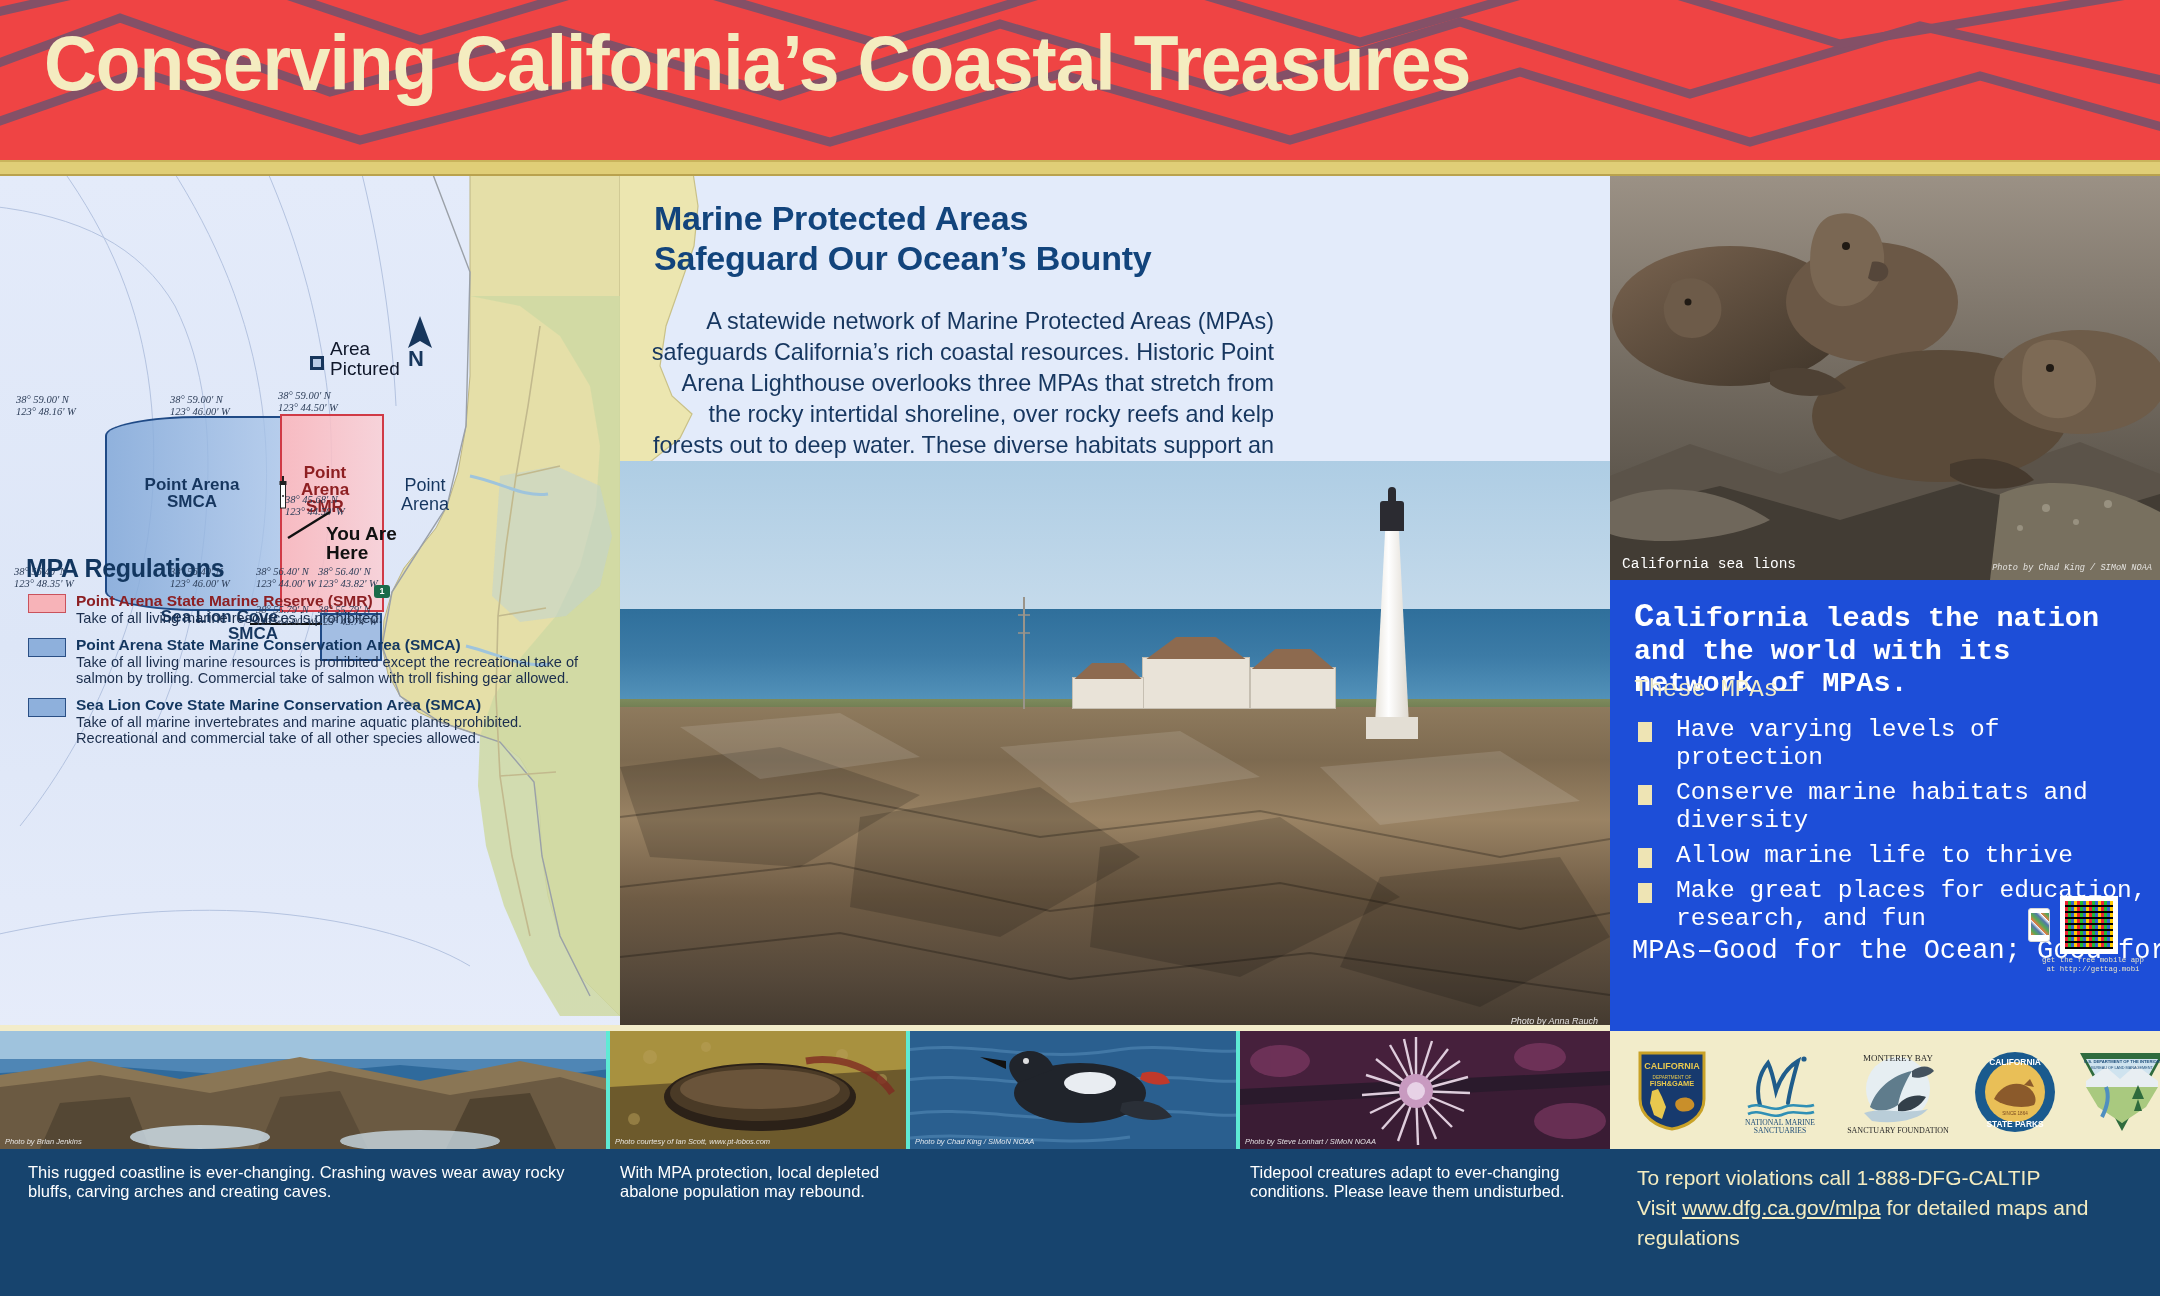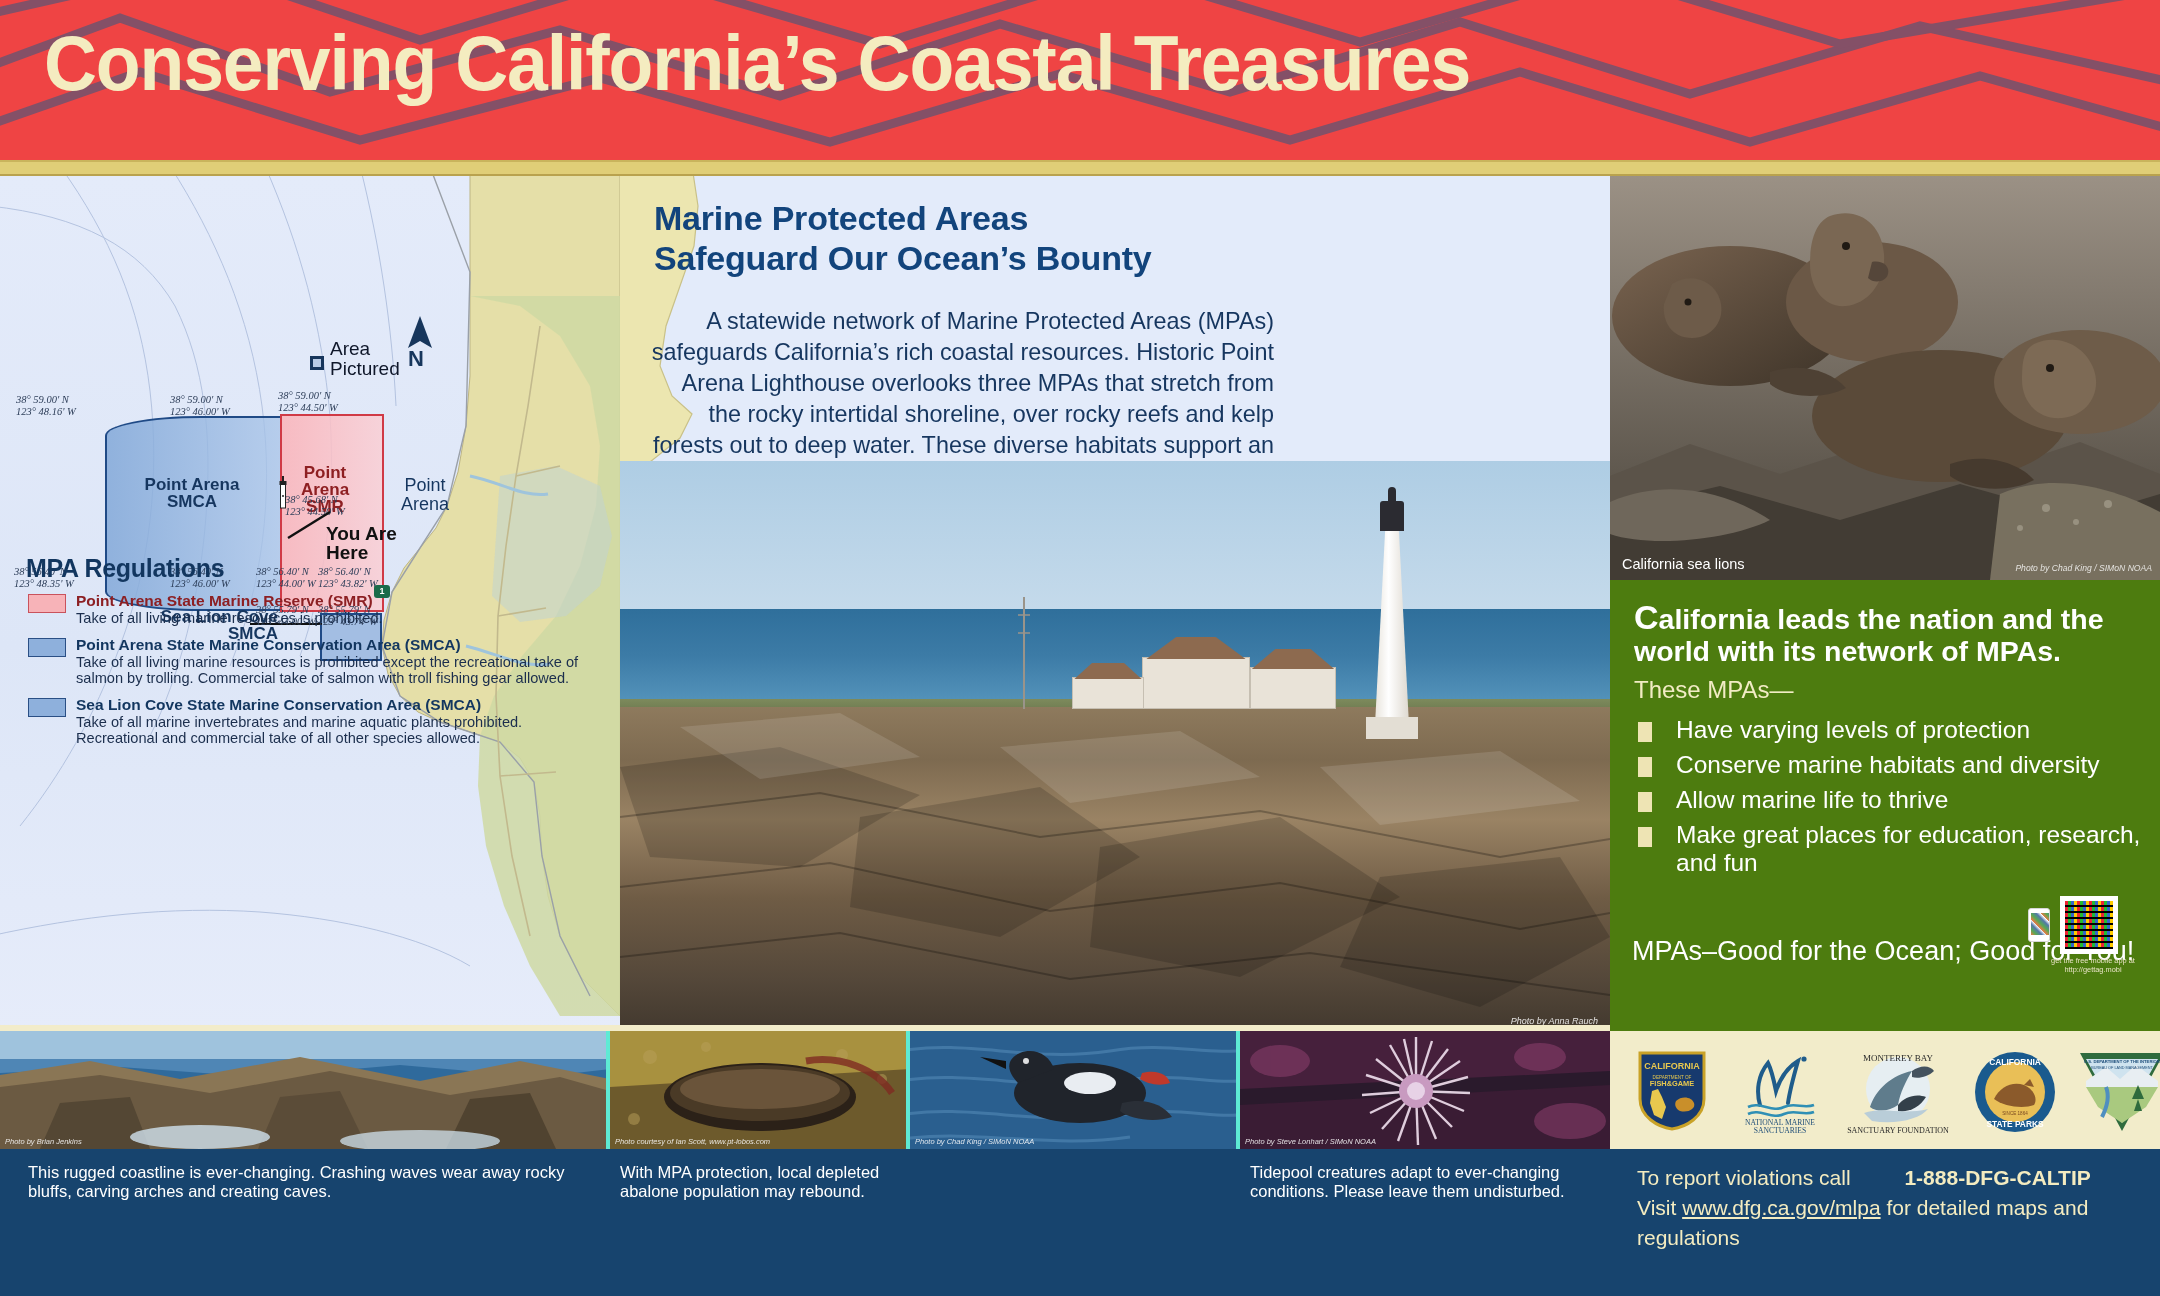--- a/index.html
+++ b/index.html
@@ -201,21 +201,22 @@
   .credit-tl {
     position: absolute; right: 12px; bottom: 5px;
     font-size: 9px; color: rgba(255,255,255,.85);
     font-style: italic;
   }
 
   
   .right-panel {
     position: absolute; left: 1610px; top: 176px;
     width: 550px; height: 855px;
-    background: #4d7c0f;
+    background: #1d4ed8;
+    font-family: Liberation Mono, monospace;
   }
   .sealion-photo {
     position: absolute; left: 0; top: 0; width: 550px; height: 404px;
     background: linear-gradient(160deg,#6b6357 0%,#8a7f6c 30%,#5d5447 60%,#3c352c 100%);
     overflow: hidden;
   }
   .sealion-cap {
     position: absolute; left: 12px; bottom: 8px;
     font-size: 14.5px; color: #fff;
   }
@@ -287,21 +288,21 @@
   .thin-cream { position:absolute; left:0; top:1025px; width:1610px; height:6px; background:#f2ecca;}
 
   
   .footer { position: absolute; left: 0; top: 1149px; width: 2160px; height: 147px; background: #17446e; }
   .fcap {
     position: absolute; top: 14px;
     font-size: 16.5px; color: #ffffff; line-height: 1.17;
   }
   .fcall { position: absolute; left: 1637px; top: 14px; width: 512px; }
   .fcall div { font-size: 21px; color: #f4ecc0; line-height: 1.42; }
-  .fcall b { font-weight: bold; margin-left: 48px; }
+  .fcall b { font-weight: normal; }
   .fcall u { text-decoration: underline; }
 </style>
 </head>
 <body>
 
 <div id="poster">
 
   <div class="header">
     <svg class="waves" viewBox="0 0 2160 160" preserveAspectRatio="none">
       <g fill="none" stroke="#2e5a84" stroke-width="9">

